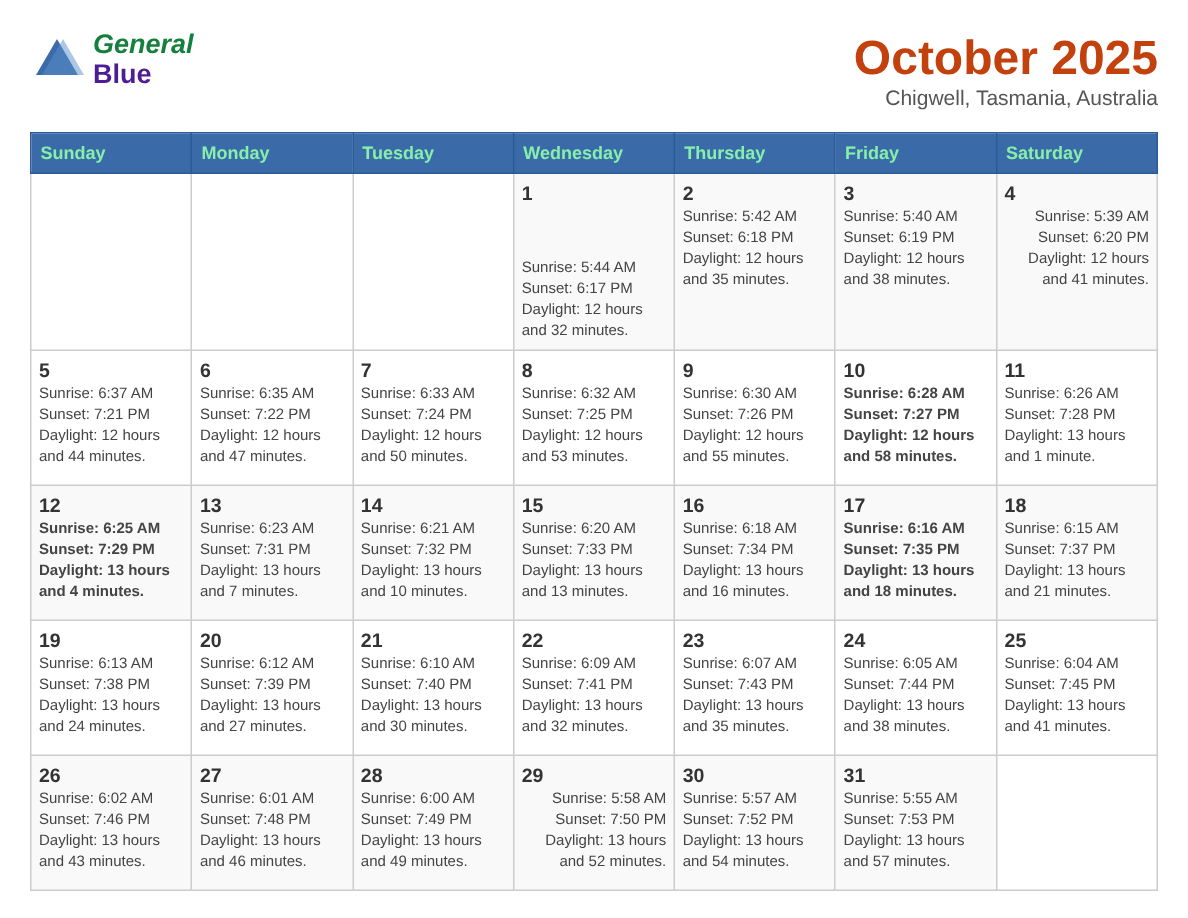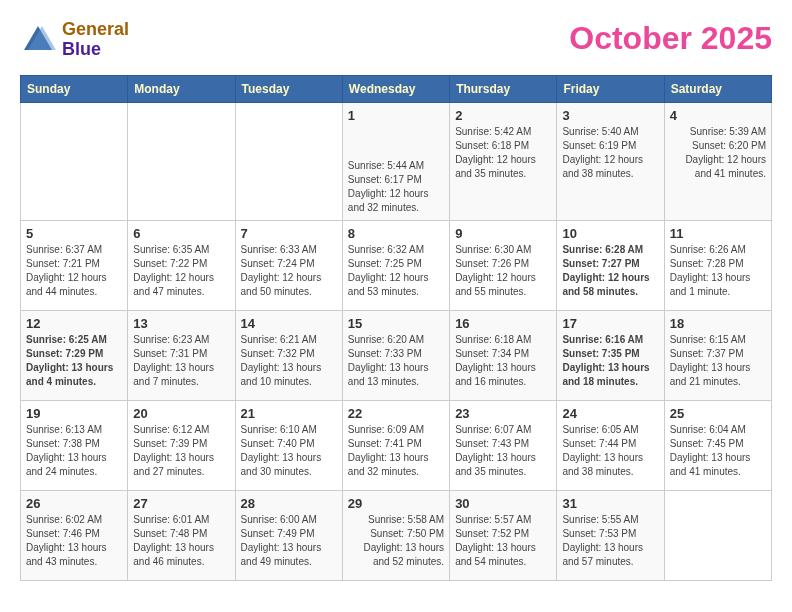--- a/index.html
+++ b/index.html
@@ -19,46 +19,46 @@
     .logo {
       display: flex;
       align-items: center;
       gap: 6px;
     }
     .logo-text {
       font-size: 18px;
       font-weight: bold;
       line-height: 1.1;
     }
-    .logo-general { color: #a16207; }
+    .logo-general { color: #15803d; font-style: italic; }
     .logo-blue { color: #4c1d95; }
     .logo-icon {
       width: 36px;
       height: 36px;
     }
     .title-block {
       text-align: right;
     }
     .month-title {
       font-size: 32px;
       font-weight: bold;
-      color: #ec4899;
+      color: #c2410c;
     }
     .subtitle {
       font-size: 14px;
       color: #555;
     }
     table {
       width: 100%;
       border-collapse: collapse;
       font-size: 11px;
     }
     thead th {
       background-color: #3a6ba8;
-      color: #fef9c3;
+      color: #86efac;
       text-align: left;
       padding: 6px 6px;
       font-size: 12px;
       font-weight: bold;
       border: 1px solid #2a5a98;
     }
     tbody td {
       border: 1px solid #ccc;
       vertical-align: top;
       padding: 5px 5px;
@@ -94,20 +94,21 @@
       <polygon points="18,4 32,28 4,28" fill="#3a6ba8"></polygon>
       <polygon points="22,4 36,28 8,28" fill="#5a8fcb" opacity="0.5"></polygon>
     </svg>
     <div class="logo-text">
       <div class="logo-general">General</div>
       <div class="logo-blue">Blue</div>
     </div>
   </div>
   <div class="title-block">
     <div class="month-title">October 2025</div>
+    <div class="subtitle">Chigwell, Tasmania, Australia</div>
   </div>
 </div>
 
 <table>
   <thead>
     <tr>
     <th>Sunday</th>
         <th>Monday</th>
         <th>Tuesday</th>
         <th>Wednesday</th>

